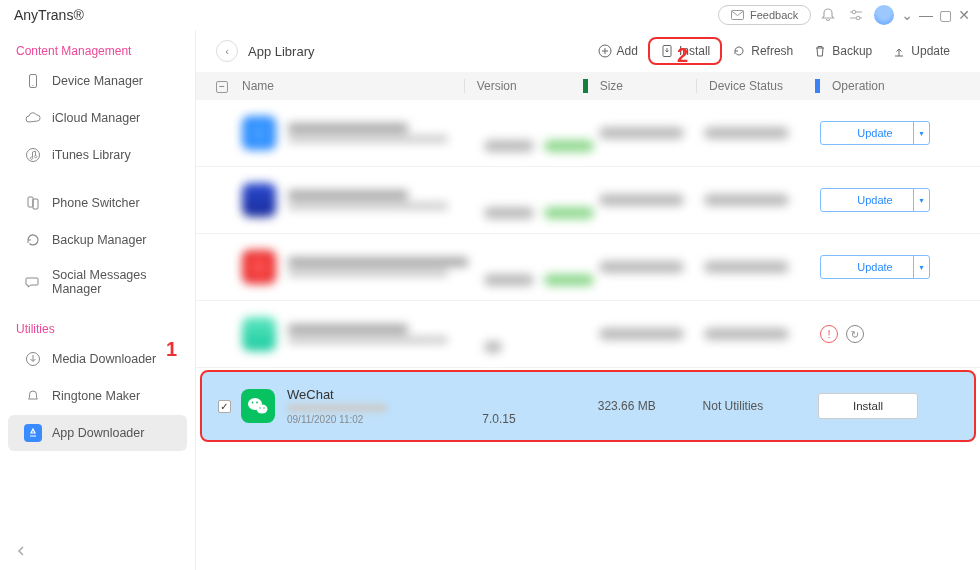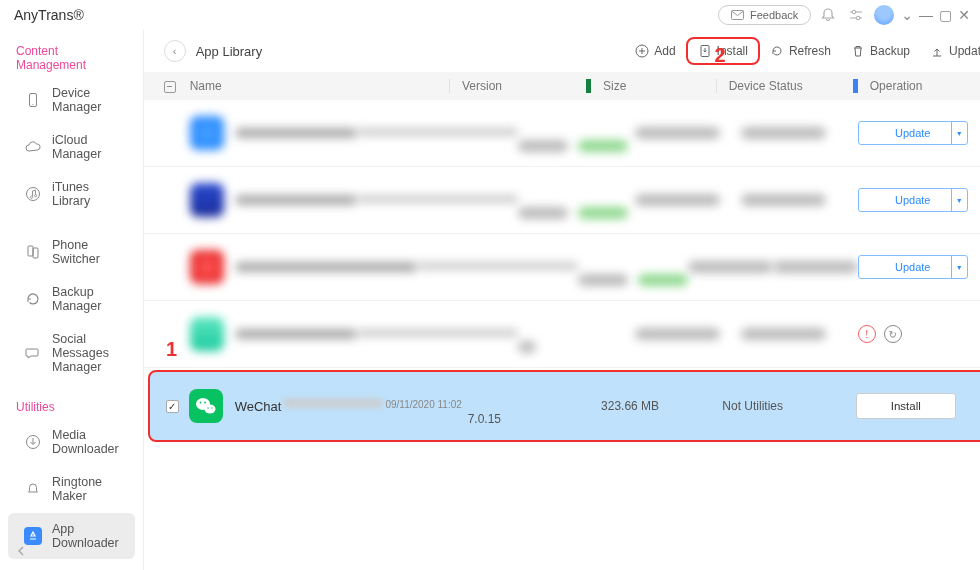--- a/index.html
+++ b/index.html
@@ -52,21 +52,21 @@
   .row.selected { background: #bfe1fb; border: 2.5px solid #f03030; border-radius: 8px; margin: 2px 4px; padding: 14px 16px; }
 
   .app-ico { width: 34px; height: 34px; border-radius: 8px; margin-right: 12px; flex-shrink: 0; }
   .app-ico.blue  { background: radial-gradient(circle,#4aa3ff,#1a7fff); }
   .app-ico.dblue { background: linear-gradient(#2a4bd0,#1a2b9a); }
   .app-ico.red   { background: radial-gradient(circle,#ff5a5a,#e01a1a); }
   .app-ico.teal  { background: linear-gradient(#5ee6c0,#1acba0); }
   .app-ico.green { background: #08c160; display:flex; align-items:center; justify-content:center; }
 
   .name-cell { flex: 2.3; display: flex; align-items: center; }
-  .name-lines { display: flex; flex-direction: row; gap: 2px; }
+  .name-lines { display: flex; flex-direction: column; gap: 2px; }
   .blur-bar1 { width: 120px; height: 10px; background: #aaa; border-radius: 3px; }
   .blur-bar2 { width: 160px; height: 8px; background: #ccc; border-radius: 3px; }
   .ver-cell { flex: 1.1; display:flex; gap:10px; align-items:center;margin-top:26px; }
   .size-cell { flex: 1; }
   .stat-cell { flex: 1.1; }
   .op-cell { width: 140px; display: flex; align-items: center; gap: 8px; justify-content: flex-start; }
 
   .pill { width: 50px; height: 12px; background: #bbb; border-radius: 6px; }
   .pill.green { background: #8fd98f; }
   .pill.long { width: 85px; }

